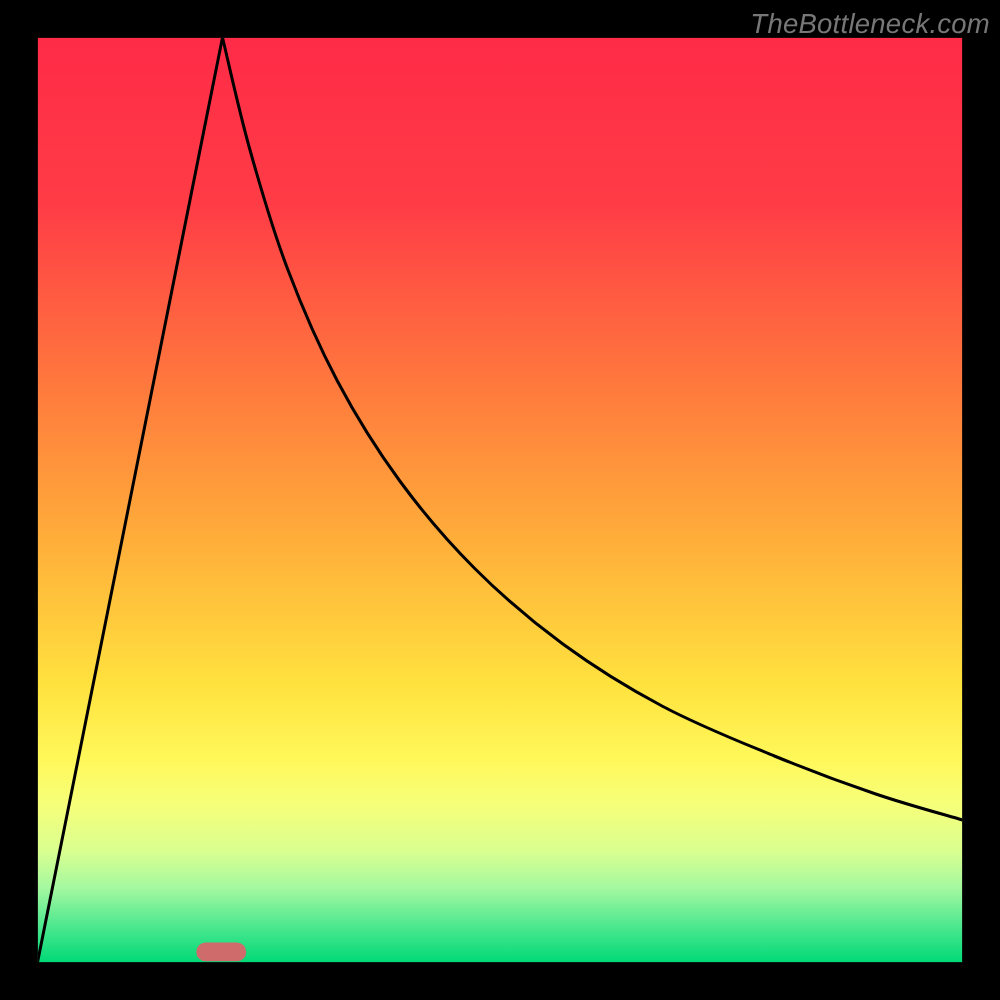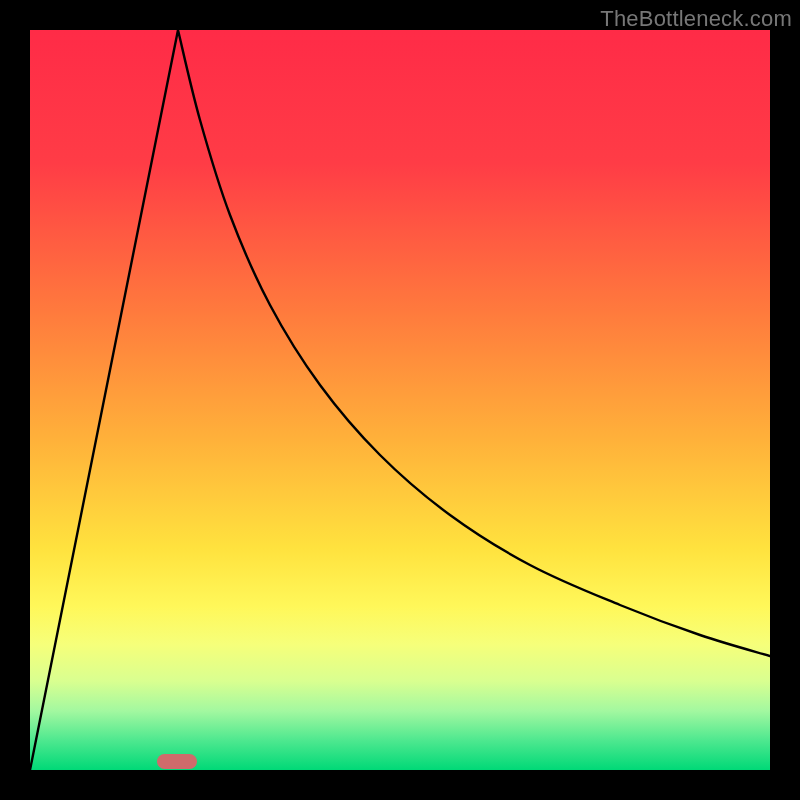--- a/index.html
+++ b/index.html
@@ -9,20 +9,21 @@
     height: 800px;
     overflow: hidden;
     background: #000;
     font-family: Arial, Helvetica, sans-serif;
   }
   .frame {
     position: relative;
     width: 800px;
     height: 800px;
     background: #000;
+    font-style: italic;
   }
   .plot-area {
     position: absolute;
     left: 30px;
     top: 30px;
     width: 740px;
     height: 740px;
     overflow: hidden;
   }
   .grad {

